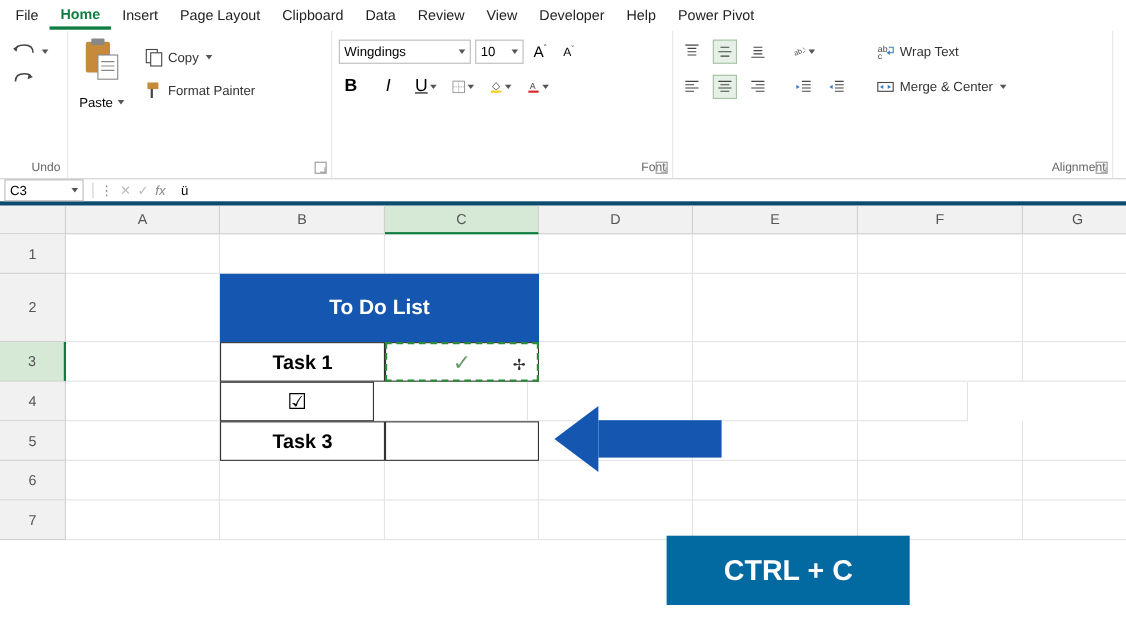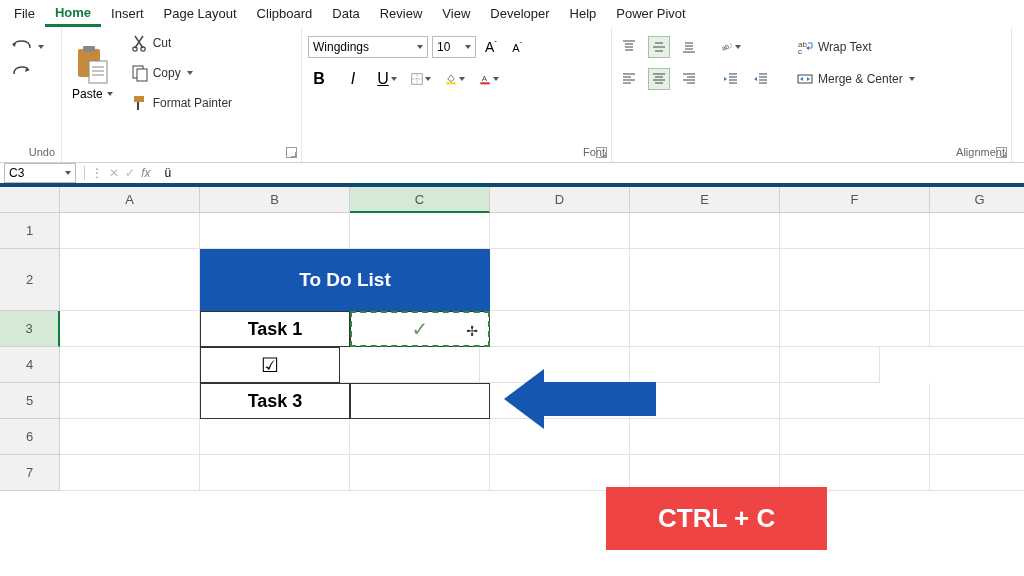--- a/index.html
+++ b/index.html
@@ -16,21 +16,21 @@
     .group-label { text-align: right; font-size: 11px; color: #666; padding: 2px 0 4px; position: relative; }
     .dlg { position: absolute; right: 4px; bottom: 4px; width: 11px; height: 11px; border: 1px solid #999; }
     .dlg::after { content: ""; position: absolute; right: 0; bottom: 0; width: 4px; height: 4px; border-right: 1px solid #999; border-bottom: 1px solid #999; }
 
     .btncol { display: flex; flex-direction: column; gap: 4px; }
     .btnrow { display: flex; gap: 2px; align-items: center; }
     .ibtn { display: inline-flex; align-items: center; gap: 4px; font-size: 12px; color: #333; padding: 2px 4px; cursor: pointer; white-space: nowrap; }
     .ibtn svg { flex-shrink: 0; }
     .dd { width: 0; height: 0; border-left: 3px solid transparent; border-right: 3px solid transparent; border-top: 4px solid #555; margin-left: 2px; }
 
-    .bigbtn { display: flex; flex-direction: column; align-items: center; gap: 0; font-size: 12px; cursor: pointer; padding: 2px 4px; }
+    .bigbtn { display: flex; flex-direction: column; align-items: center; gap: 10px; font-size: 12px; cursor: pointer; padding: 2px 4px; }
 
     .fontname { width: 120px; height: 22px; border: 1px solid #bbb; font-size: 12px; padding: 1px 4px; display: flex; justify-content: space-between; align-items: center; }
     .fontsize { width: 44px; height: 22px; border: 1px solid #bbb; font-size: 12px; padding: 1px 4px; display: flex; justify-content: space-between; align-items: center; }
     .sq { width: 22px; height: 22px; border: 1px solid transparent; display: inline-flex; align-items: center; justify-content: center; cursor: pointer; }
 
     
     .fbar { height: 24px; border-bottom: 4px solid #0c4a6e; display: flex; align-items: center; font-size: 12px; }
     .namebox { width: 72px; height: 20px; border: 1px solid #bbb; padding: 0 4px; margin: 0 4px; display: flex; align-items: center; justify-content: space-between; }
     .fx { padding: 0 4px; color: #888; display: flex; gap: 6px; align-items: center; }
 
@@ -50,21 +50,21 @@
     
     .thdr { background: #1557b0; color: #fff; font-weight: 700; font-size: 19px; display: flex; align-items: center; justify-content: center; }
     .tbord { border: 1px solid #333 !important; display: flex; align-items: center; justify-content: center; font-weight: 700; font-size: 18px; }
 
     .marching { position: absolute; border: 2px dashed #2c8a3a; pointer-events: none; }
 
     .arrow { position: absolute; display: flex; align-items: center; }
     .arrowbody { width: 112px; height: 34px; background: #1557b0; }
     .arrowhead { width: 0; height: 0; border-top: 30px solid transparent; border-bottom: 30px solid transparent; border-right: 40px solid #1557b0; }
 
-    .badge { position: absolute; background: #ef4444; color: #fff; font-size: 26px; font-weight: 700; padding: 16px 52px; }
+    .badge { position: absolute; background: #0369a1; color: #fff; font-size: 26px; font-weight: 700; padding: 16px 52px; }
 
     .cursor-plus { position: absolute; width: 12px; height: 12px; font-size: 14px; color: #333; display: flex; align-items: center; justify-content: center; }
   </style>
 </head>
 <body>
 
 <div class="tabs" id="tabbar">
     <div class="tab">File</div>
     <div class="tab active">Home</div>
     <div class="tab">Insert</div>
@@ -109,28 +109,20 @@
             <path d="M17 22 h12 M17 26 h12 M17 30 h12" stroke="#888"></path>
           </svg>
         <div style="display:flex;align-items:center;gap:2px">
             <span>Paste</span>
             <span class="dd"></span>
           </div>
       </div>
       <div class="btncol" style="gap:8px;margin-left:8px">
         <div class="ibtn">
           <svg width="18" height="18" viewBox="0 0 18 18">
-              <path d="M4 2 L12 14 M12 2 L4 14" stroke="#444" stroke-width="1.4"></path>
-              <circle cx="4" cy="15" r="2.2" fill="none" stroke="#444" stroke-width="1.2"></circle>
-              <circle cx="12" cy="15" r="2.2" fill="none" stroke="#444" stroke-width="1.2"></circle>
-            </svg>
-          <span>Cut</span>
-        </div>
-        <div class="ibtn">
-          <svg width="18" height="18" viewBox="0 0 18 18">
               <rect x="2" y="2" width="10" height="12" fill="#fff" stroke="#444"></rect>
               <rect x="6" y="5" width="10" height="12" fill="#fff" stroke="#444"></rect>
             </svg>
           <span>Copy</span>
           <span class="dd"></span>
         </div>
         <div class="ibtn">
           <svg width="18" height="18" viewBox="0 0 18 18">
               <rect x="3" y="2" width="10" height="6" fill="#c58a3a"></rect>
               <path d="M7 8 v8" stroke="#444" stroke-width="2"></path>

